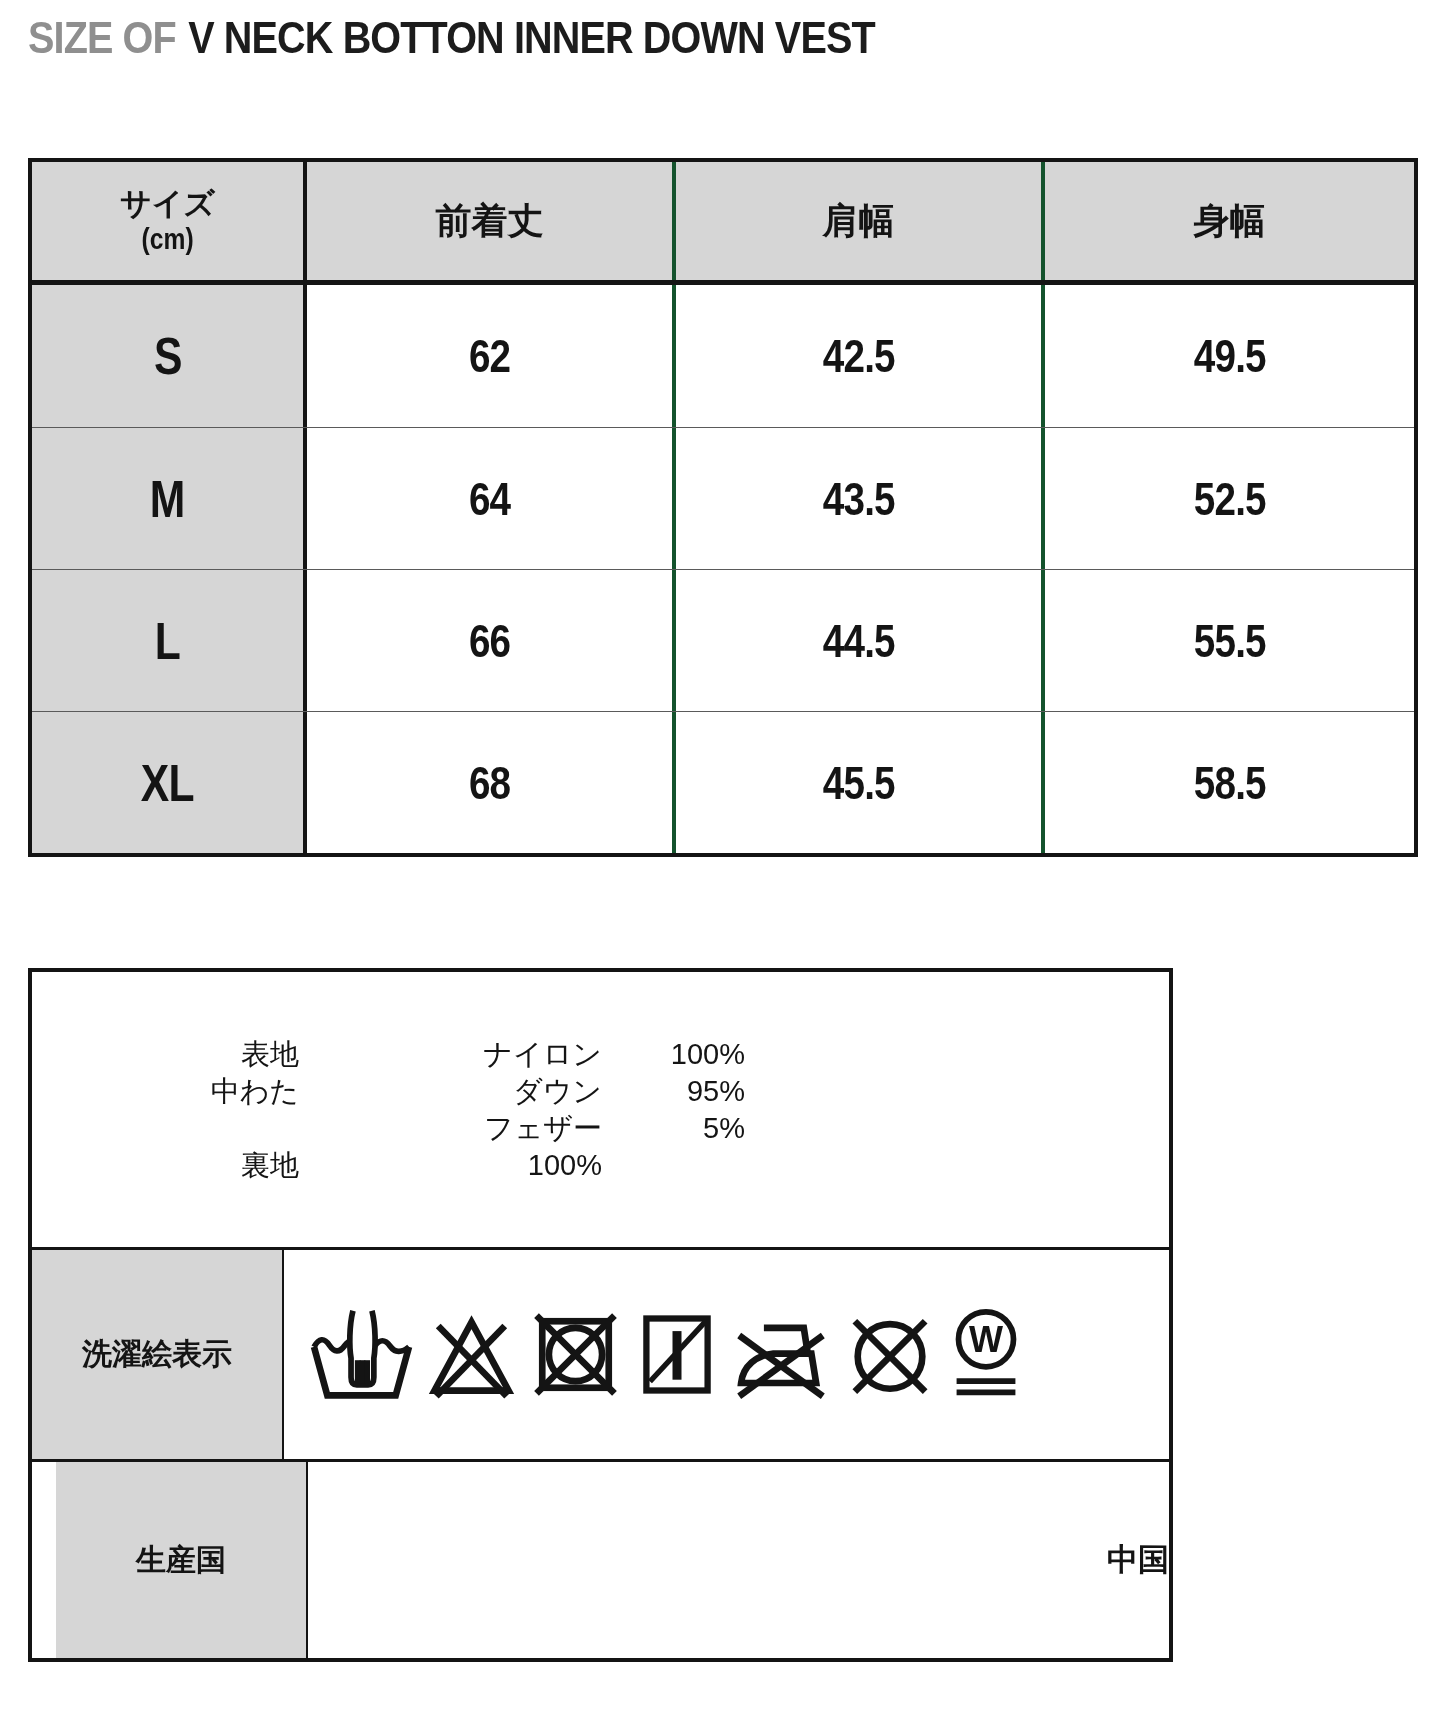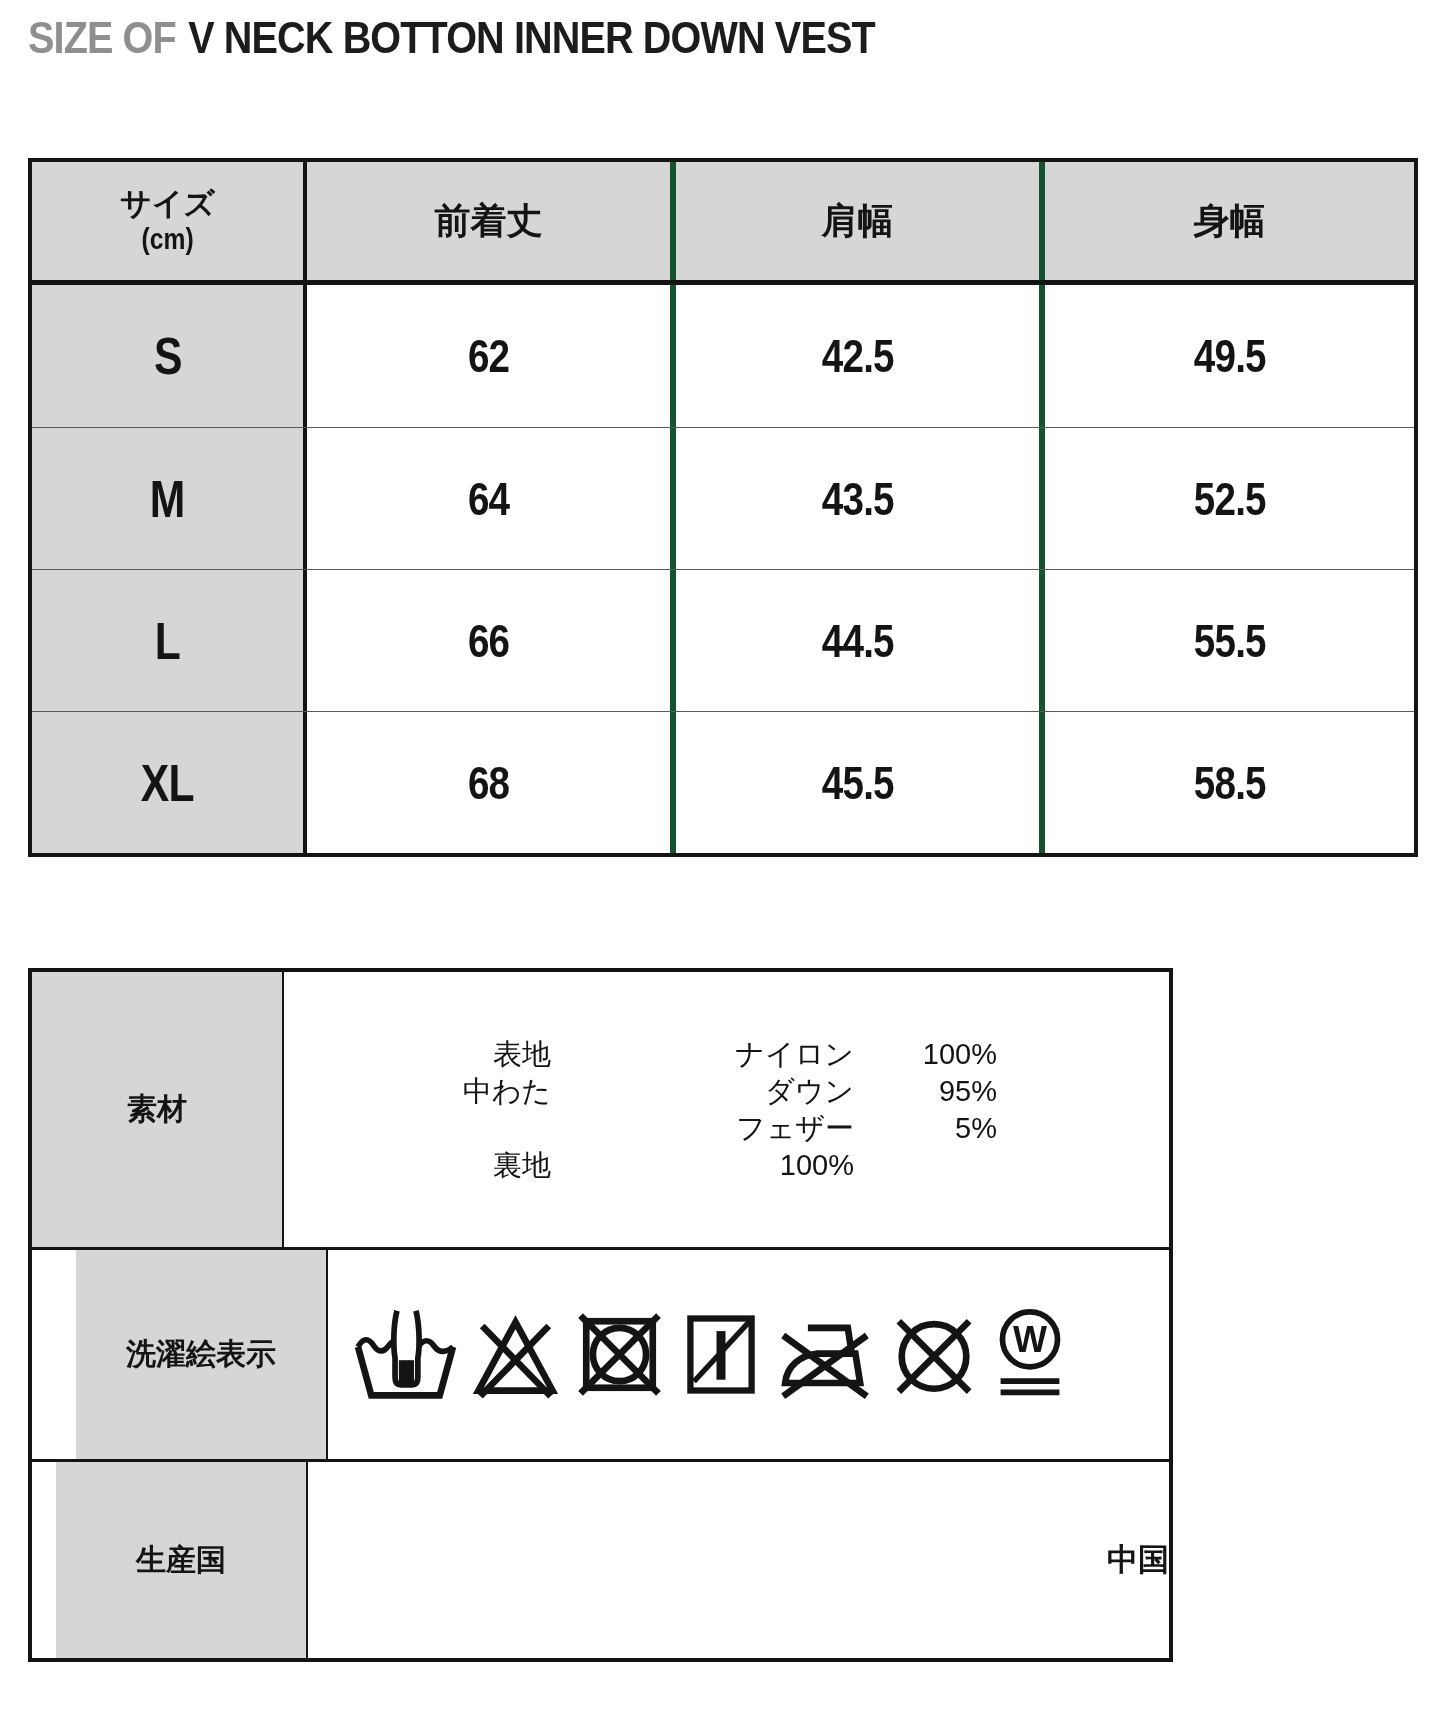--- a/index.html
+++ b/index.html
@@ -29,39 +29,39 @@
   .st-row { display: grid; grid-template-columns: 275px 369px 369px 369px; }
   .st-row.header { height: 123px; border-bottom: 5px solid #141414; }
   .st-row.data { height: 142px; }
   .st-row.data + .st-row.data { border-top: 1px solid #5a5a5a; }
   .st-cell {
     display: flex; align-items: center; justify-content: center;
     flex-direction: column; text-align: center;
   }
   .st-cell.gray { background: #d6d6d6; }
   .st-cell.c1 { border-right: 4px solid #141414; }
-  .st-cell.mid { border-right: 6px solid #14532d; }
+  .st-cell.mid { border-right: 4px solid #14532d; }
   .jp-header { font-size: 36px; font-weight: 700; }
   .corner-line1 { font-size: 31px; font-weight: 700; line-height: 36px; }
   .corner-line2 { font-size: 29px; font-weight: 700; line-height: 34px;
                   display: inline-block; transform: scaleX(0.85); }
   .size-letter { font-size: 52px; font-weight: 700; display: inline-block;
                  transform: scaleX(0.82); letter-spacing: -1px; }
   .num { font-size: 46px; font-weight: 700; display: inline-block;
          transform: scaleX(0.84); letter-spacing: -1px; }
 
   
   .details-table {
     position: absolute; left: 28px; top: 968px;
     width: 1145px; border: 4px solid #141414; background: #fff;
   }
   .dt-row { display: grid; grid-template-columns: 252px 1fr; }
   .dt-row + .dt-row { border-top: 3px solid #141414; }
   .dt-row.material { height: 275px; }
-  .dt-row.care { height: 212px; padding-left: 44px; }
+  .dt-row.care { height: 212px; }
   .dt-row.country { height: 199px; padding-left: 24px; }
   .dt-label {
     background: #d6d6d6; border-right: 2px solid #141414;
     display: flex; align-items: center; justify-content: center;
     font-size: 30px; font-weight: 700; text-align: center;
   }
   .dt-content { display: flex; align-items: center; }
 
   .material-grid {
     display: grid; grid-template-columns: 267px 303px 143px;
@@ -160,21 +160,20 @@
       </div>
     <div class="st-cell">
         <span class="num">58.5</span>
       </div>
   </div>
 </div>
 
 <div class="details-table">
 
   <div class="dt-row material">
-    <div class="dt-label">素材</div>
     <div class="dt-content">
       <div class="material-grid">
         <span>表地</span>
         <span>ナイロン</span>
         <span>100%</span>
 
         <span>中わた</span>
         <span>ダウン</span>
         <span>95%</span>
 

